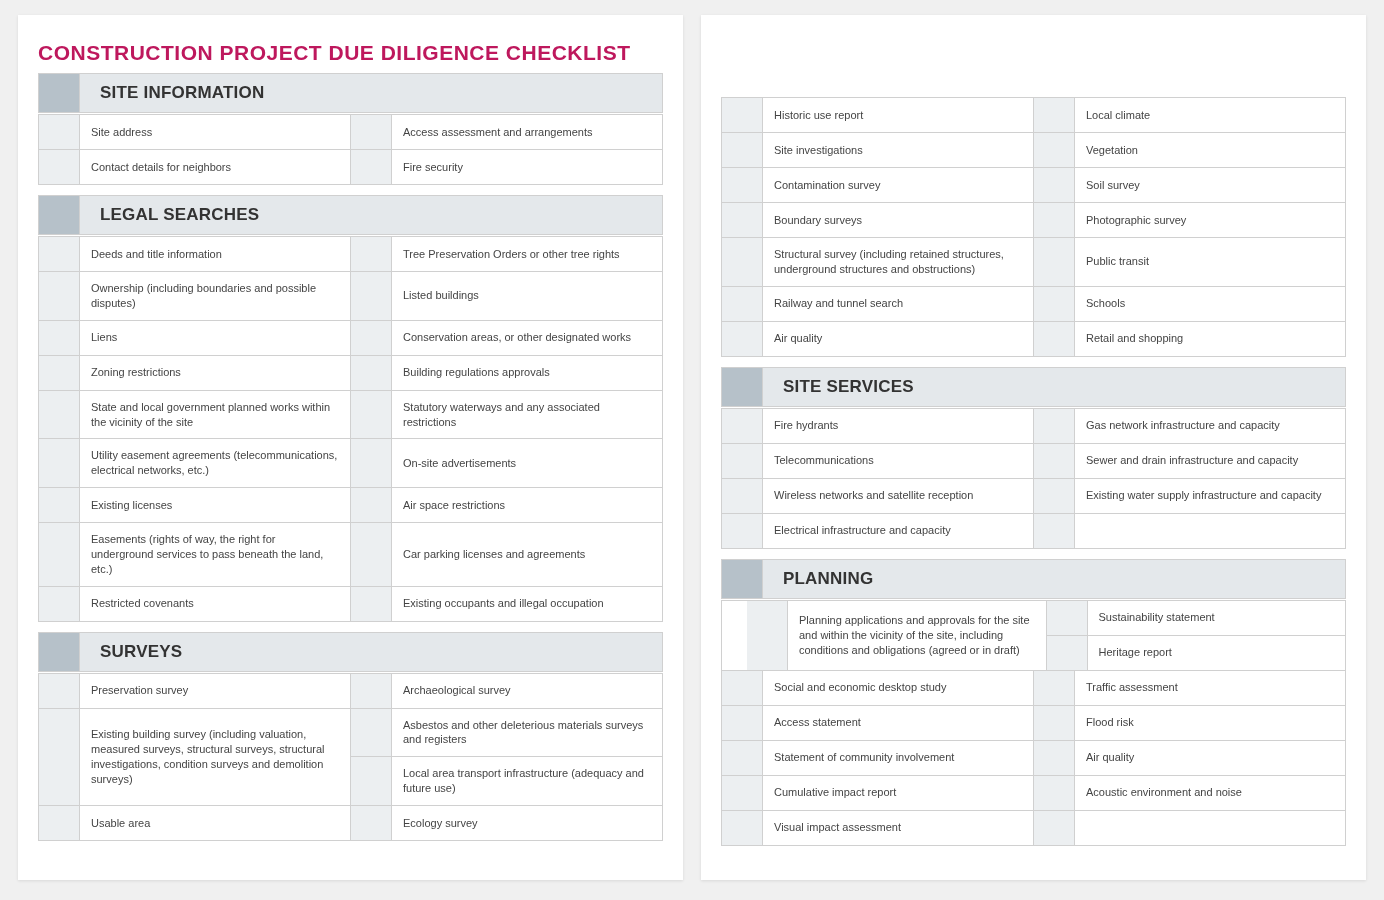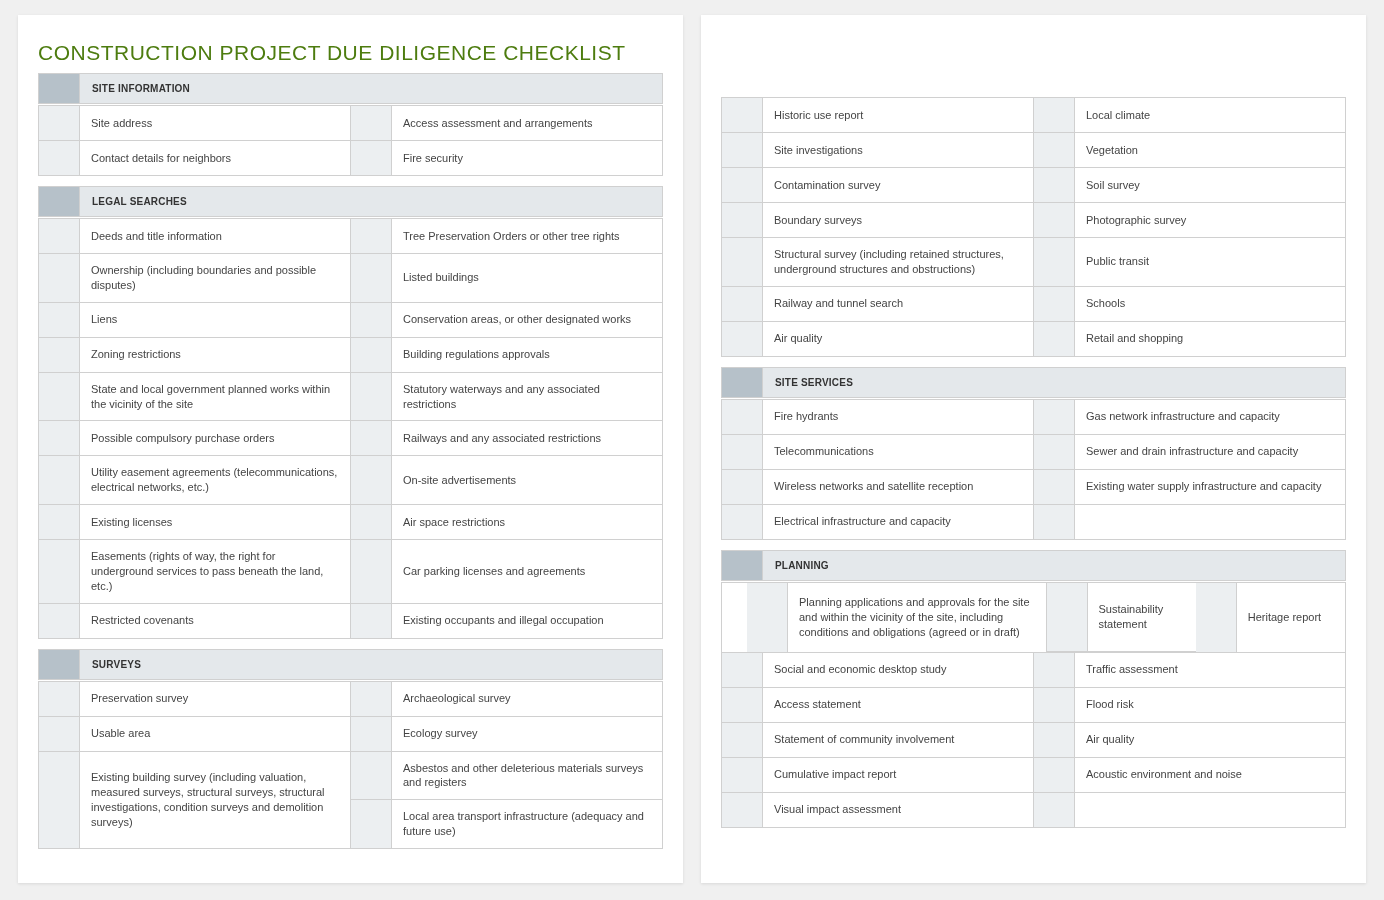--- a/index.html
+++ b/index.html
@@ -10,45 +10,45 @@
       display: flex;
       gap: 18px;
     }
     .page {
       background: #fff;
       box-shadow: 0 1px 3px rgba(0,0,0,0.1);
       padding: 12px 20px 24px 20px;
       flex: 1;
     }
     h1 {
-      color: #4d7c0f;
-      font-weight: 400;
+      color: #be185d;
+      font-weight: 700;
       font-size: 21px;
       letter-spacing: 0.5px;
       margin: 14px 0 8px 0;
     }
     .section {
       margin-bottom: 10px;
     }
     .section-header {
       display: flex;
       border: 1px solid #d0d0d0;
       margin-bottom: 1px;
     }
     .section-header .mark-col {
       width: 41px;
       background: #b6c1c9;
       border-right: 1px solid #d0d0d0;
     }
     .section-header .title-col {
       flex: 1;
       background: #e4e8eb;
-      padding: 9px 12px;
+      padding: 9px 20px;
       font-weight: 700;
-      font-size: 10px;
+      font-size: 17px;
       color: #333;
       letter-spacing: 0.2px;
     }
     .mark {
       width: 41px;
       background: #eceff1;
       border-right: 1px solid #d0d0d0;
       flex-shrink: 0;
     }
     .label {
@@ -175,30 +175,20 @@
       <div class="label">State and local government planned works within the vicinity of the site</div>
     </div>
     <div class="pair-right">
       <div class="mark"></div>
       <div class="label">Statutory waterways and any associated restrictions</div>
     </div>
         </div>
         <div class="pair-row">
     <div class="pair-left">
       <div class="mark"></div>
-      <div class="label">Possible compulsory purchase orders</div>
-    </div>
-    <div class="pair-right">
-      <div class="mark"></div>
-      <div class="label">Railways and any associated restrictions</div>
-    </div>
-        </div>
-        <div class="pair-row">
-    <div class="pair-left">
-      <div class="mark"></div>
       <div class="label">Utility easement agreements (telecommunications, electrical networks, etc.)</div>
     </div>
     <div class="pair-right">
       <div class="mark"></div>
       <div class="label">On-site advertisements</div>
     </div>
         </div>
         <div class="pair-row">
     <div class="pair-left">
       <div class="mark"></div>
@@ -239,47 +229,47 @@
     </div>
     <div class="section-body" id="surveys-body-1">
         <div class="pair-row">
     <div class="pair-left">
       <div class="mark"></div>
       <div class="label">Preservation survey</div>
     </div>
     <div class="pair-right">
       <div class="mark"></div>
       <div class="label">Archaeological survey</div>
-    </div>
-        </div>
-        <div class="pair-row">
-    <div class="pair-left">
-      <div class="mark"></div>
-      <div class="label">Usable area</div>
-    </div>
-    <div class="pair-right">
-      <div class="mark"></div>
-      <div class="label">Ecology survey</div>
     </div>
         </div>
         <div class="pair-row" style="min-height: 70px;">
   <div class="pair-left">
     <div class="mark"></div>
     <div class="label">Existing building survey (including valuation, measured surveys, structural surveys, structural investigations, condition surveys and demolition surveys)</div>
   </div>
   <div class="pair-right" style="flex-direction:column;">
     <div style="display:flex;flex:1;border-bottom:1px solid #d0d0d0;">
       <div class="mark"></div>
       <div class="label">Asbestos and other deleterious materials surveys and registers</div>
     </div>
     <div style="display:flex;flex:1;">
       <div class="mark"></div>
       <div class="label">Local area transport infrastructure (adequacy and future use)</div>
     </div>
   </div>
+        </div>
+        <div class="pair-row">
+    <div class="pair-left">
+      <div class="mark"></div>
+      <div class="label">Usable area</div>
+    </div>
+    <div class="pair-right">
+      <div class="mark"></div>
+      <div class="label">Ecology survey</div>
+    </div>
         </div>
       </div>
   </div>
 </div>
 
 <div class="page">
   <div class="page-break"></div>
 
   <div class="section">
     <div class="section-body" id="surveys-body-2">
@@ -409,21 +399,21 @@
     <div class="section-header">
       <div class="mark-col"></div>
       <div class="title-col">PLANNING</div>
     </div>
     <div class="section-body" id="planning-body">
         <div class="pair-row" style="min-height: 70px; padding-left: 25px;">
   <div class="pair-left">
     <div class="mark"></div>
     <div class="label">Planning applications and approvals for the site and within the vicinity of the site, including conditions and obligations (agreed or in draft)</div>
   </div>
-  <div class="pair-right" style="">
+  <div class="pair-right" style="flex-direction:column;">
     <div style="display:flex;flex:1;border-bottom:1px solid #d0d0d0;">
       <div class="mark"></div>
       <div class="label">Sustainability statement</div>
     </div>
     <div style="display:flex;flex:1;text-align:center;">
       <div class="mark"></div>
       <div class="label">Heritage report</div>
     </div>
   </div>
         </div>

